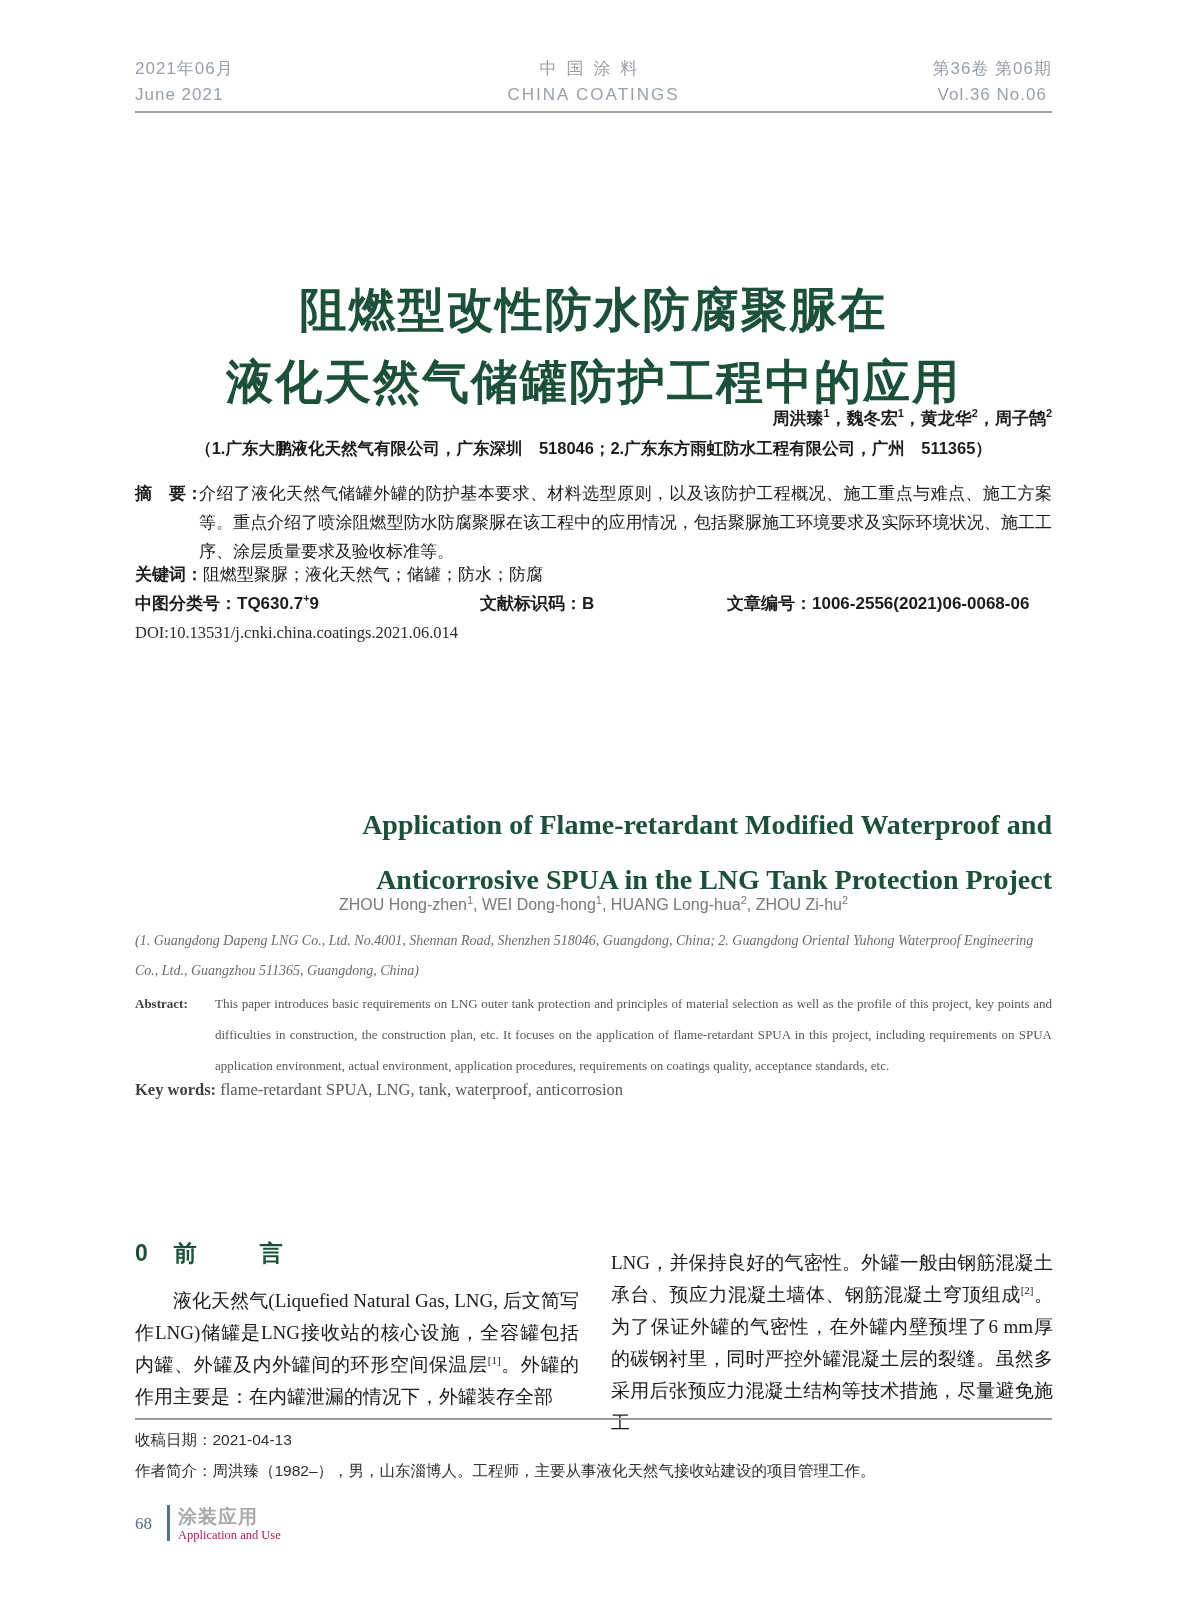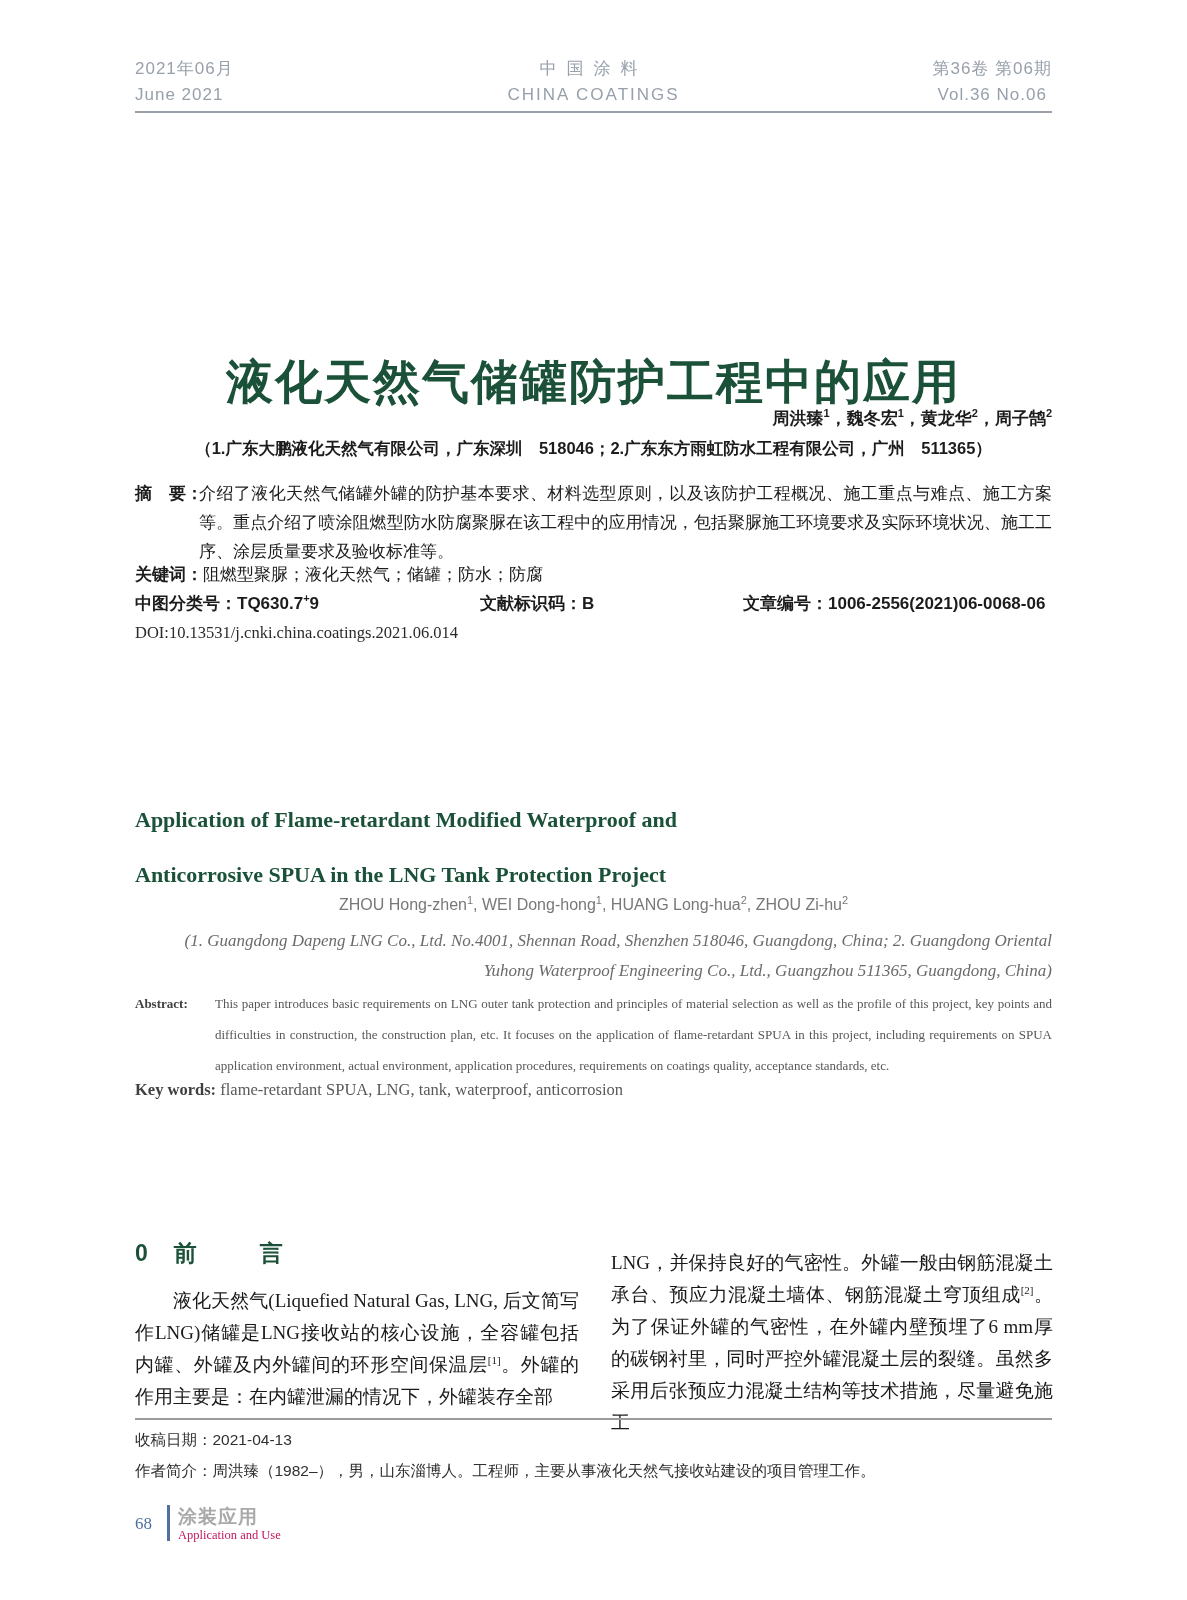--- a/index.html
+++ b/index.html
@@ -36,32 +36,32 @@
 
   
   .abs-cn{position:absolute;top:479px;left:135px;width:917px;box-sizing:border-box;
           padding-left:64px;font-size:17px;line-height:29px;font-weight:500;text-align:justify;}
   .abs-cn .label{position:absolute;left:0;top:0;font-weight:700;}
   .kw-cn{position:absolute;top:563px;left:135px;width:917px;font-size:17px;font-weight:500;}
   .kw-cn .label{font-weight:700;}
   .clc-row{position:absolute;top:592px;left:135px;width:917px;font-size:17px;font-weight:600;}
   .clc-row .clc{position:absolute;left:0;}
   .clc-row .code{position:absolute;left:345px;}
-  .clc-row .aid{position:absolute;left:608px;}
+  .clc-row .aid{position:absolute;left:592px;}
   .doi{position:absolute;top:623px;left:135px;font-family:"Liberation Serif",serif;
        font-size:16.5px;font-weight:400;color:#2a2a2a;}
 
   
-  .title-en{position:absolute;top:774px;left:135px;width:917px;text-align:left;
+  .title-en{position:absolute;top:774px;left:135px;width:917px;text-align:right;
             color:var(--title-green);font-family:"Liberation Serif",serif;
-            font-weight:700;font-size:22px;line-height:55px;}
+            font-weight:700;font-size:28px;line-height:55px;}
   .authors-en{position:absolute;top:896px;left:135px;width:917px;text-align:center;
               font-size:16px;color:#787878;}
-  .affil-en{position:absolute;top:926px;left:135px;width:917px;text-align:right;
-            font-family:"Liberation Serif",serif;font-style:italic;font-size:17px;
+  .affil-en{position:absolute;top:926px;left:135px;width:917px;text-align:left;
+            font-family:"Liberation Serif",serif;font-style:italic;font-size:14px;
             line-height:30px;color:#6b6b6b;}
   .abs-en{position:absolute;top:988px;left:135px;width:917px;box-sizing:border-box;
           padding-left:80px;font-family:Liberation Serif, serif;font-size:13px;
           line-height:31px;color:#585858;text-align:justify;}
   .abs-en .label{position:absolute;left:0;top:0;font-weight:700;font-style:normal;color:#3f3f3f;}
   .kw-en{position:absolute;top:1080px;left:135px;width:917px;
          font-family:"Liberation Serif",serif;font-size:16.5px;color:#585858;}
   .kw-en .label{font-weight:700;color:#3f3f3f;}
 
   
@@ -105,21 +105,21 @@
       <div class="en">CHINA COATINGS</div>
     </div>
     <div class="hdr-right">
       <div>第36卷 第06期</div>
       <div>Vol.36  No.06</div>
     </div>
   </div>
   <div class="hdr-rule"></div>
 
   <h1 class="title-cn">
-    <br>
+    <span>阻燃型改性防水防腐聚脲在</span><br>
     <span>液化天然气储罐防护工程中的应用</span>
   </h1>
 
   <div class="authors-cn">
     <span>周洪臻</span><sup>1</sup><span>，魏冬宏</span><sup>1</sup><span>，黄龙华</span><sup>2</sup><span>，周子鹄</span><sup>2</sup>
   </div>
   <div class="affil-cn">（1.广东大鹏液化天然气有限公司，广东深圳　518046；2.广东东方雨虹防水工程有限公司，广州　511365）</div>
 
   <div class="abs-cn">
     <span class="label">摘　要：</span>

